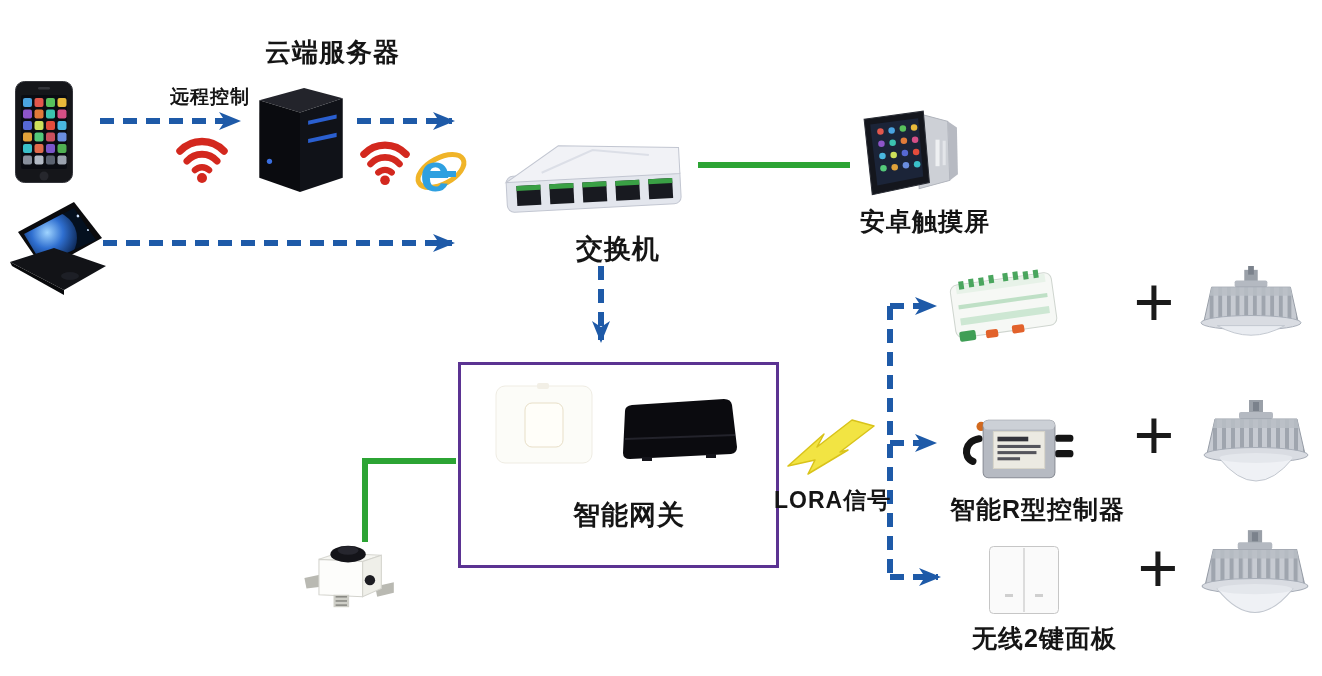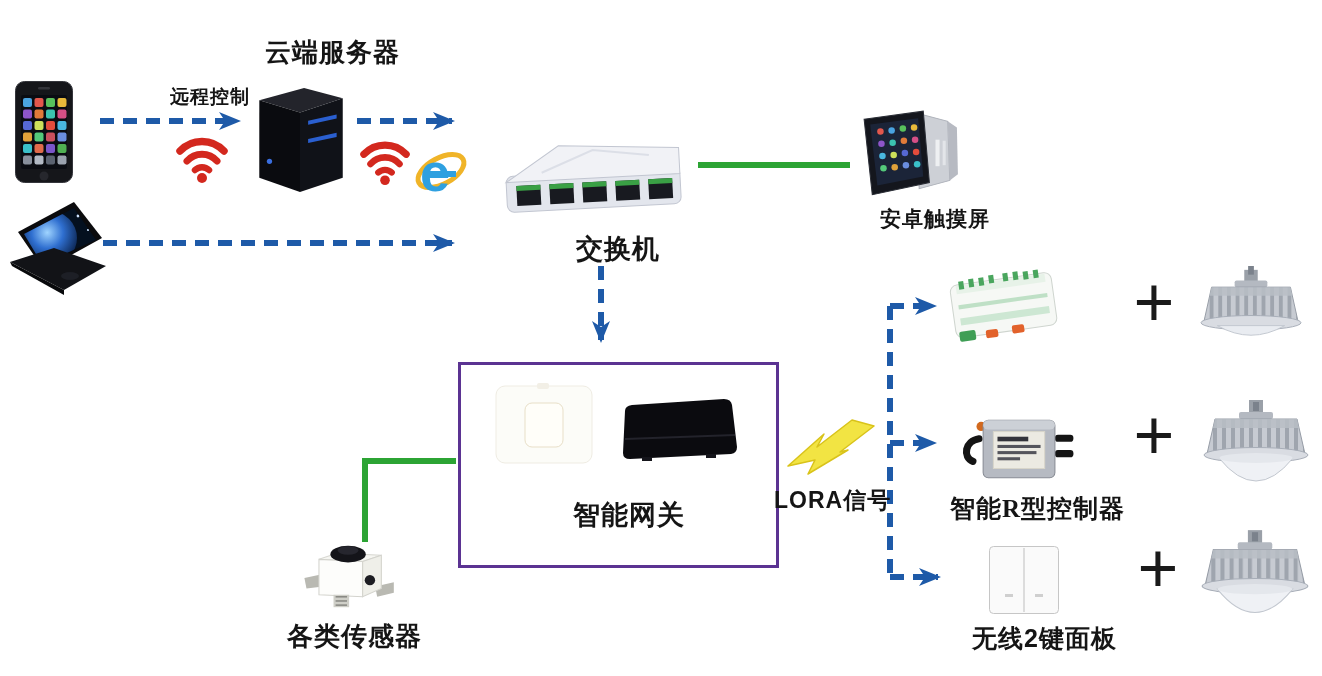--- a/index.html
+++ b/index.html
@@ -220,21 +220,21 @@
           <circle cx="35" cy="45" r="3.2" fill="#cde05a"></circle>
           <circle cx="46" cy="43" r="3.2" fill="#5568d4"></circle>
           <circle cx="57" cy="42" r="3.2" fill="#e24c3c"></circle>
         <circle cx="25" cy="58" r="3.2" fill="#54c97a"></circle>
           <circle cx="36" cy="57" r="3.2" fill="#e0a13a"></circle>
           <circle cx="47" cy="55" r="3.2" fill="#6a8ee0"></circle>
           <circle cx="58" cy="54" r="3.2" fill="#3ac0c9"></circle>
       </g>
     </svg>
   </div>
-  <div class="lbl" style="left:845px;top:207px;width:145px;font-size:21px;">安卓触摸屏</div>
+  <div class="lbl" style="left:845px;top:207px;width:145px;font-size:25px;">安卓触摸屏</div>
 
   <div class="gatewaybox" style="left:458px;top:362px;width:315px;height:200px;"></div>
   <div class="node" style="left:495px;top:383px;width:98px;height:82px;">
     <svg viewBox="0 0 98 82" width="98" height="82">
       <rect x="1" y="3" width="96" height="77" rx="9" fill="#fcfcf8" stroke="#efece3"></rect>
       <rect x="42" y="0" width="12" height="6" rx="2" fill="#f2efe6"></rect>
       <rect x="30" y="20" width="38" height="44" rx="7" fill="#fffef9" stroke="#e8dfc8"></rect>
     </svg>
   </div>
   <div class="node" style="left:618px;top:390px;width:122px;height:80px;">
@@ -263,21 +263,20 @@
       <polygon points="66,26 84,20 84,52 66,60" fill="#efefe9" stroke="#d3d3cd"></polygon>
       <ellipse cx="52" cy="19" rx="17" ry="8" fill="#141419"></ellipse>
       <ellipse cx="52" cy="15.5" rx="10" ry="4" fill="#26262e"></ellipse>
       <circle cx="73" cy="44" r="5" fill="#1c1c22"></circle>
       <rect x="38" y="58" width="15" height="12" fill="#cfcfc8"></rect>
       <line x1="40" y1="60" x2="51" y2="60" stroke="#8a8a84" stroke-width="1.5"></line>
       <line x1="40" y1="64" x2="51" y2="64" stroke="#8a8a84" stroke-width="1.5"></line>
       <line x1="40" y1="68" x2="51" y2="68" stroke="#8a8a84" stroke-width="1.5"></line>
     </svg>
   </div>
-  <div class="lbl" style="left:282px;top:622px;width:140px;font-size:26px;">各类传感器</div>
 
   <div class="node" style="left:950px;top:268px;width:110px;height:80px;transform:rotate(-8deg);">
     <svg viewBox="0 0 108 72" width="110" height="74">
       <rect x="3" y="10" width="100" height="52" rx="7" fill="#f6f8f5" stroke="#cfd5cf"></rect>
       <rect x="9" y="11" width="88" height="8" fill="#e7f2e8"></rect>
       <g fill="#4aa65e">
         <rect x="12" y="7" width="5" height="8"></rect>
           <rect x="22" y="6" width="5" height="8"></rect>
           <rect x="32" y="6" width="5" height="8"></rect>
           <rect x="42" y="5" width="5" height="8"></rect>
@@ -308,21 +307,21 @@
       <rect x="94" y="41" width="18" height="7" rx="3" fill="#141414"></rect>
       <rect x="24" y="12" width="70" height="56" rx="5" fill="#b6bac2" stroke="#878b94"></rect>
       <rect x="24" y="12" width="70" height="9" rx="5" fill="#ccd0d6"></rect>
       <rect x="34" y="23" width="50" height="36" fill="#eceae2" stroke="#d8d5ca"></rect>
       <rect x="38" y="28" width="30" height="4.5" fill="#33333a"></rect>
       <rect x="38" y="36" width="42" height="3" fill="#55555c"></rect>
       <rect x="38" y="42" width="38" height="3" fill="#55555c"></rect>
       <rect x="38" y="48" width="22" height="3" fill="#55555c"></rect>
     </svg>
   </div>
-  <div class="lbl" style="left:930px;top:495px;width:195px;font-size:25px;font-family:Liberation Serif, serif;">智能R型控制器</div>
+  <div class="lbl" style="left:930px;top:495px;width:195px;font-size:25px;">智能R型控制器</div>
   <div class="plus" style="left:1128px;top:409px;">+</div>
   <div class="node" style="left:1195px;top:400px;width:122px;height:108px;">
     <svg width="122" height="108">
         <use href="#sym-lamp-dome" width="122" height="104"></use>
       </svg>
   </div>
 
   <div class="node" style="left:988px;top:545px;width:72px;height:70px;">
     <svg viewBox="0 0 72 70" width="72" height="70">
       <rect x="1.5" y="1.5" width="69" height="67" rx="4" fill="#fafafa" stroke="#c6c6c6"></rect>

